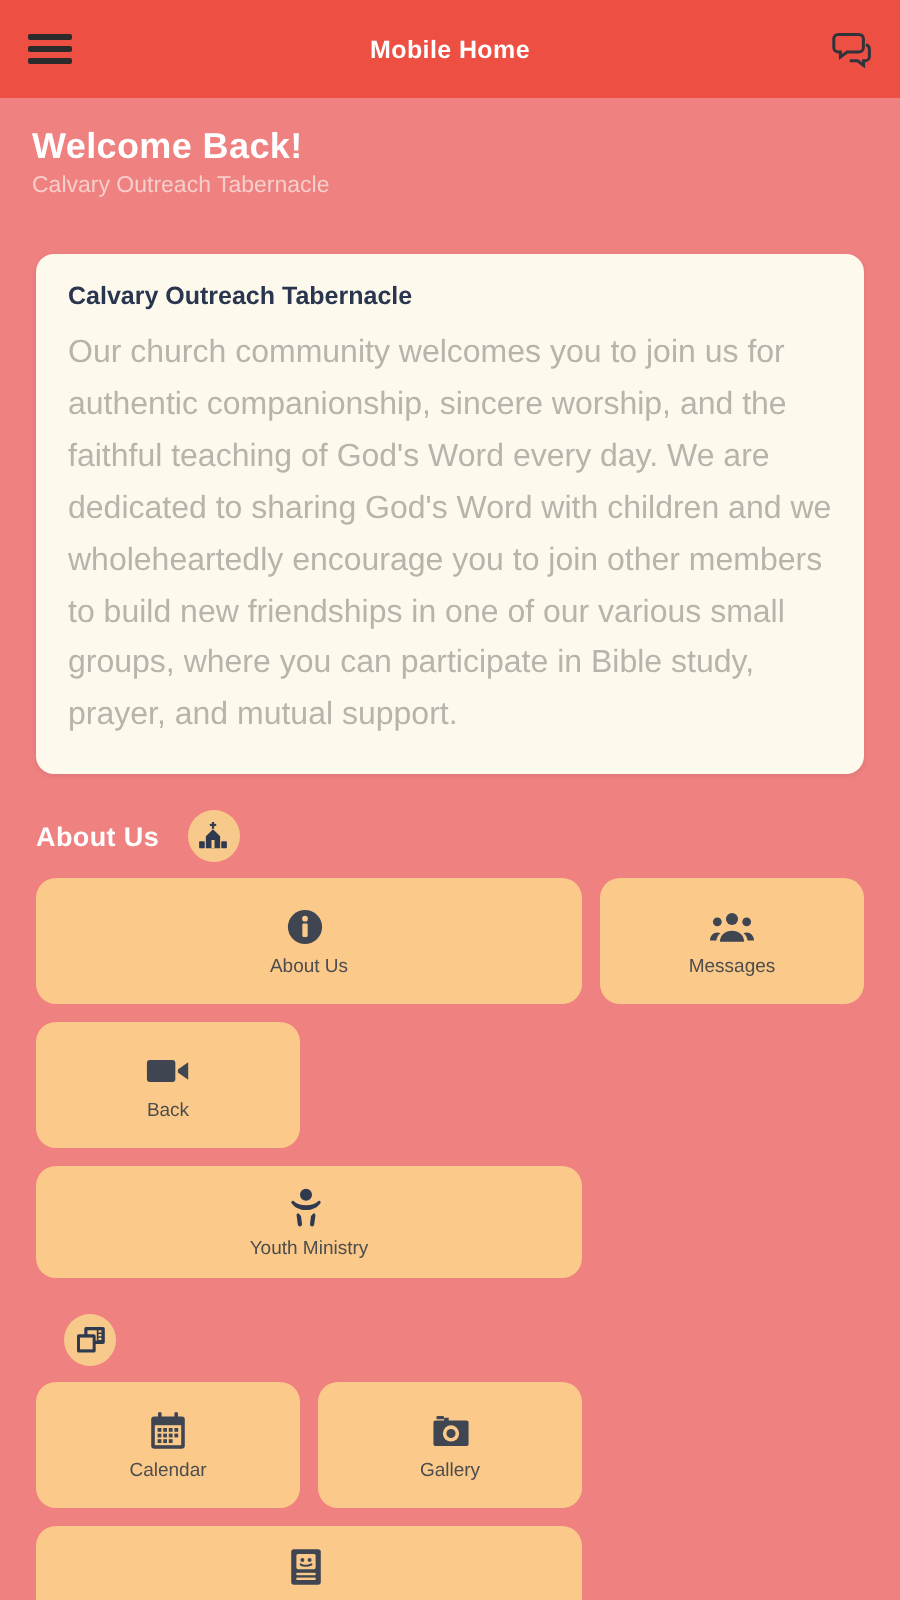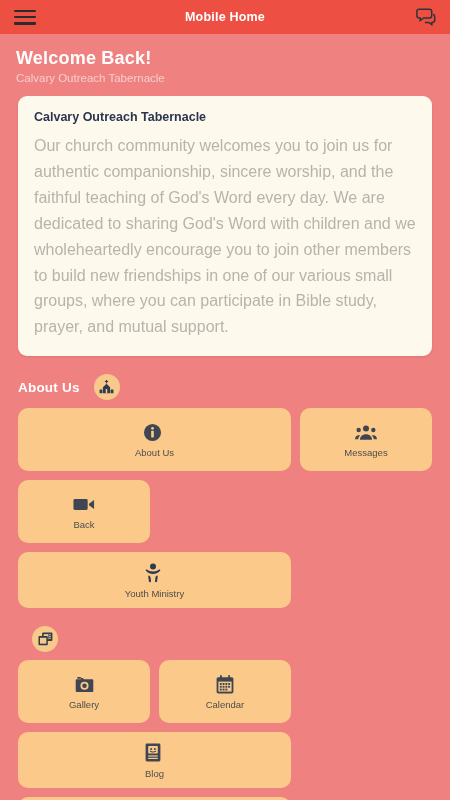--- a/index.html
+++ b/index.html
@@ -11,21 +11,21 @@
   }
   .phone {
     position: relative;
     width: 450px; height: 800px;
     background: #ffffff;
     display: flex; flex-direction: column;
   }
 
   
   .appbar {
-    height: 34px;
+    height: 49px;
     background: #ed4f43;
     display: flex; align-items: center;
     padding: 0 14px;
     flex: 0 0 auto;
     position: relative;
     z-index: 5;
   }
   .hamburger {
     width: 22px; height: 15px;
     display: flex; flex-direction: column; justify-content: space-between;
@@ -43,21 +43,21 @@
   .icon-btn { display: flex; align-items: center; justify-content: center; cursor: pointer; }
 
   
   .screen {
     flex: 0 0 auto;
     background: #ef8180;
     padding-bottom: 8px;
   }
 
   .welcome {
-    padding: 14px 16px 12px 16px;
+    padding: 14px 16px 28px 16px;
   }
   .welcome-title {
     font-size: 18px; font-weight: bold; color: #ffffff;
     letter-spacing: .2px;
   }
   .welcome-sub {
     font-size: 11.5px; color: #f6cfcb; margin-top: 3px;
   }
 
   
@@ -231,32 +231,20 @@
           <rect x="12" y="2.3" width="1.6" height="1.2" fill="#f7c98a"></rect>
           <rect x="12" y="4.3" width="1.6" height="1.2" fill="#f7c98a"></rect>
           <rect x="12" y="6.3" width="1.6" height="1.2" fill="#f7c98a"></rect>
           <rect x="0.5" y="4.4" width="10" height="9.8" rx="1"></rect>
           <rect x="2.1" y="6.2" width="6.8" height="6.3" fill="#f7c98a"></rect>
         </svg>
       </div>
     </div>
 
     <div class="grid">
-
-      <div class="tile">
-        <div class="tile-icon">
-          <svg width="19" height="17" viewBox="0 0 20 18" fill="#3f4651">
-            <path d="M1.8 3.4h4.4l.2-1.4h2.4v1.4h9.4c.6 0 1.1.5 1.1 1.1v11.4c0 .6-.5 1.1-1.1 1.1H1.8c-.6 0-1.1-.5-1.1-1.1V4.5c0-.6.5-1.1 1.1-1.1z"></path>
-            <circle cx="10" cy="10.3" r="4.3" fill="#fbc98a"></circle>
-            <circle cx="10" cy="10.3" r="2.4" fill="#3f4651"></circle>
-            <rect x="2.3" y="1" width="4" height="1.8" rx=".6"></rect>
-          </svg>
-        </div>
-        <div class="tile-label">Gallery</div>
-      </div>
 
       <div class="tile">
         <div class="tile-icon">
           <svg width="18" height="19" viewBox="0 0 18 19" fill="#3f4651">
             <rect x="4" y="0" width="1.8" height="4" rx=".8"></rect>
             <rect x="12.2" y="0" width="1.8" height="4" rx=".8"></rect>
             <rect x="0.6" y="2.2" width="16.8" height="16.2" rx="1.6"></rect>
             <rect x="2.4" y="6.6" width="13.2" height="10" fill="#fbc98a"></rect>
             <g fill="#3f4651">
               <rect x="3.8" y="8" width="1.9" height="1.9"></rect>
@@ -268,20 +256,32 @@
               <rect x="9.4" y="10.8" width="1.9" height="1.9"></rect>
               <rect x="12.2" y="10.8" width="1.9" height="1.9"></rect>
               <rect x="3.8" y="13.6" width="1.9" height="1.9"></rect>
               <rect x="6.6" y="13.6" width="1.9" height="1.9"></rect>
               <rect x="9.4" y="13.6" width="1.9" height="1.9"></rect>
             </g>
           </svg>
         </div>
         <div class="tile-label">Calendar</div>
       </div>
+
+      <div class="tile">
+        <div class="tile-icon">
+          <svg width="19" height="17" viewBox="0 0 20 18" fill="#3f4651">
+            <path d="M1.8 3.4h4.4l.2-1.4h2.4v1.4h9.4c.6 0 1.1.5 1.1 1.1v11.4c0 .6-.5 1.1-1.1 1.1H1.8c-.6 0-1.1-.5-1.1-1.1V4.5c0-.6.5-1.1 1.1-1.1z"></path>
+            <circle cx="10" cy="10.3" r="4.3" fill="#fbc98a"></circle>
+            <circle cx="10" cy="10.3" r="2.4" fill="#3f4651"></circle>
+            <rect x="2.3" y="1" width="4" height="1.8" rx=".6"></rect>
+          </svg>
+        </div>
+        <div class="tile-label">Gallery</div>
+      </div>
     </div>
 
     <div class="grid">
       <div class="tile tall span2">
         <div class="tile-icon">
           <svg width="16" height="19" viewBox="0 0 16 19" fill="#3f4651">
             <rect x="0.6" y="0.6" width="14.8" height="17.8" rx="1.4"></rect>
             <rect x="3.2" y="3" width="9.6" height="7.6" rx=".8" fill="#fbc98a"></rect>
             <circle cx="6.2" cy="6" r="1" fill="#3f4651"></circle>
             <circle cx="9.8" cy="6" r="1" fill="#3f4651"></circle>

